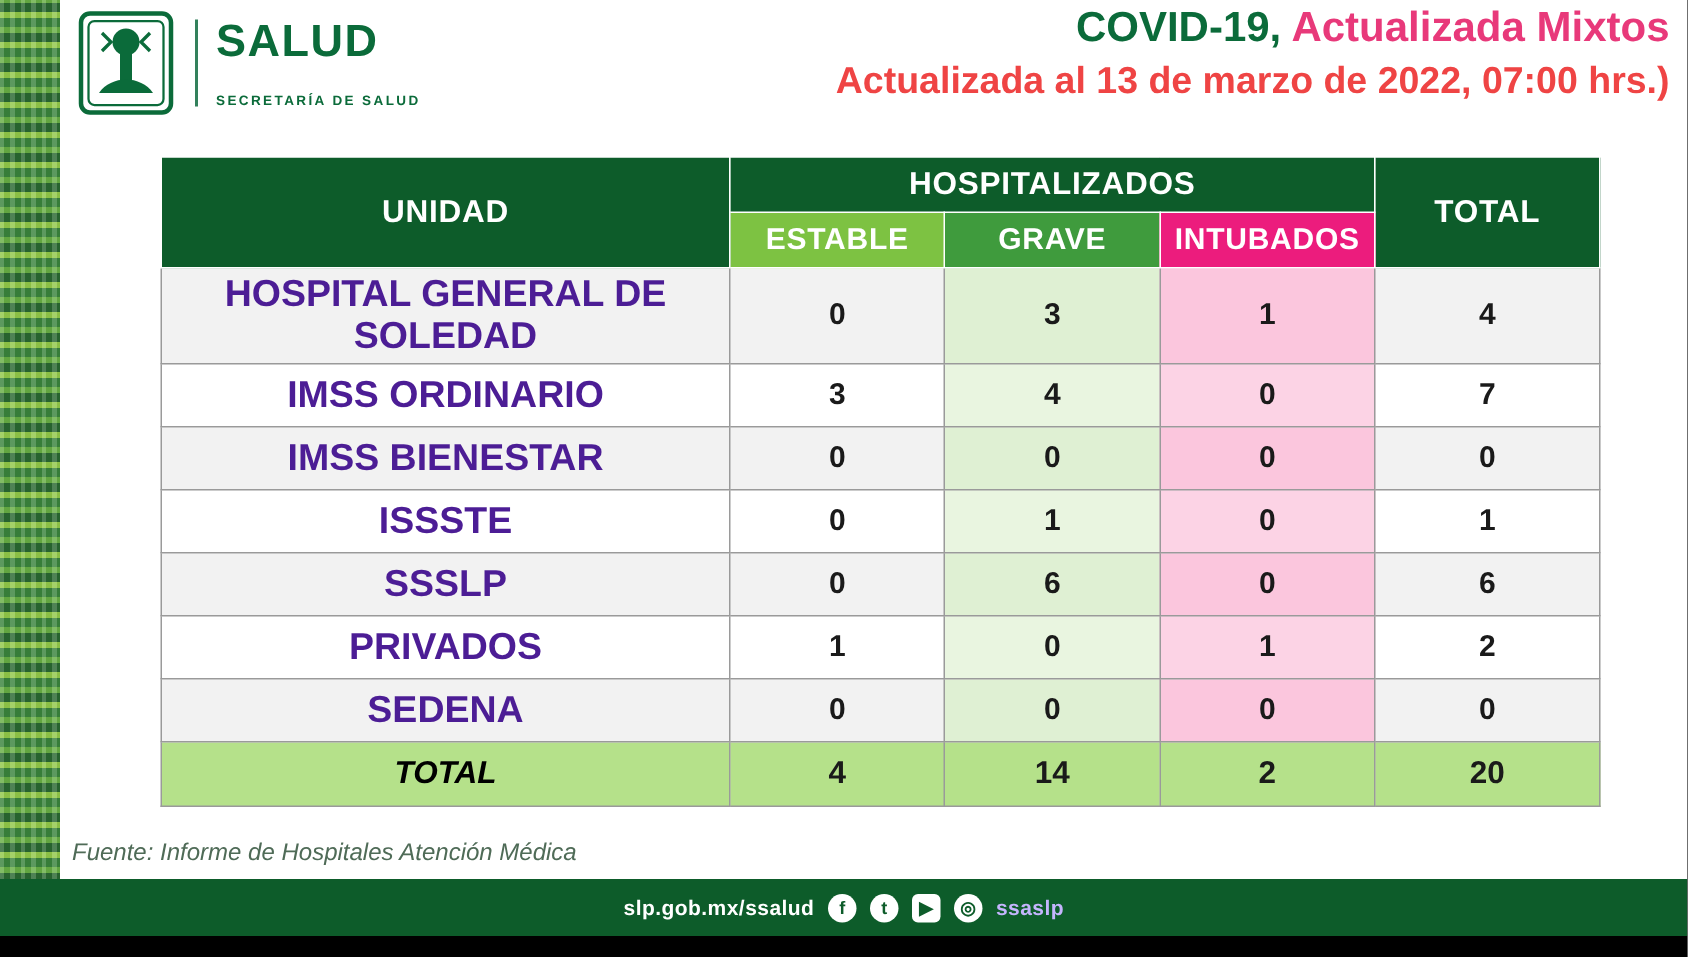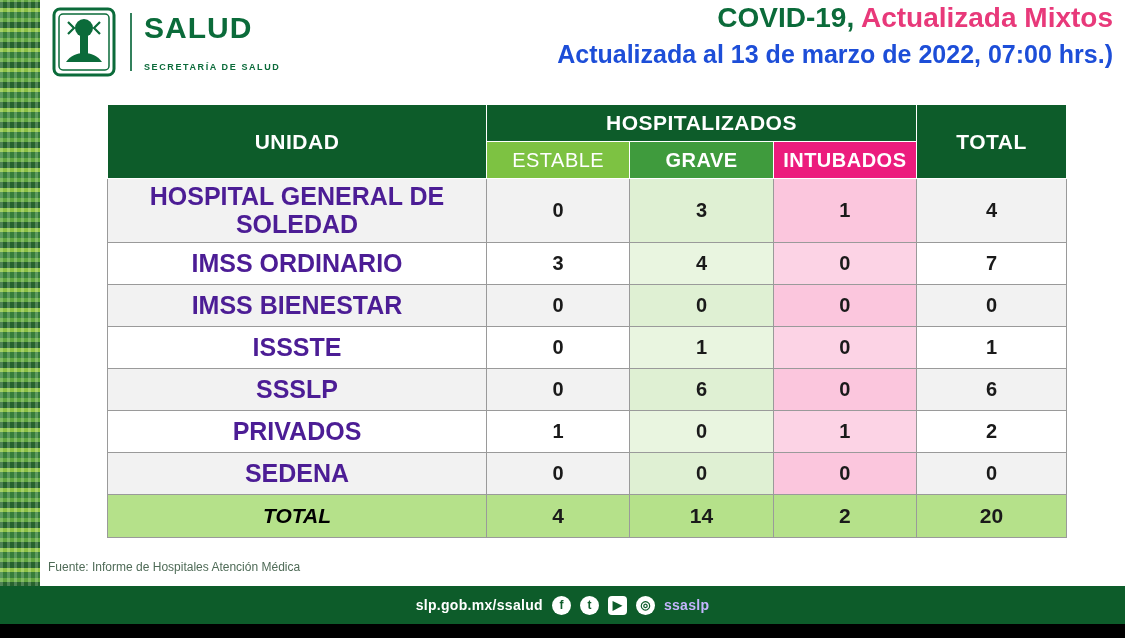--- a/index.html
+++ b/index.html
@@ -93,21 +93,21 @@
     font-weight: bold;
     color: #0b6b3a;
     white-space: nowrap;
   }
   .title-line1 .pink {
     color: #e8397a;
   }
   .title-line2 {
     font-size: 25px;
     font-weight: bold;
-    color: #1d4ed8;
+    color: #ef4444;
     white-space: nowrap;
     margin-top: 6px;
   }
   
   .table-wrap {
     position: absolute;
     left: 107px; top: 104px;
     width: 960px;
   }
   table {
@@ -144,21 +144,21 @@
     color: #ffffff;
     font-size: 21px;
     font-weight: bold;
     width: 147px;
     letter-spacing: .5px;
   }
   .th-estable {
     background: #7dc242;
     color: #ffffff;
     font-size: 20px;
-    font-weight: normal;
+    font-weight: bold;
     height: 34px;
     width: 148px;
     letter-spacing: .5px;
   }
   .th-grave {
     background: #3f9b3d;
     color: #ffffff;
     font-size: 20px;
     font-weight: bold;
     height: 34px;
@@ -201,21 +201,22 @@
     font-size: 21px;
     font-weight: bold;
     font-style: italic;
     height: 40px;
   }
   tr.total-row td.num { font-style: normal; }
   
   .source {
     position: absolute;
     left: 48px; top: 560px;
-    font-size: 12px;
+    font-size: 16px;
+    font-style: italic;
     color: #4f6b57;
   }
   
   .footer {
     position: absolute;
     left: 0; top: 586px;
     width: 1125px; height: 38px;
     background: #0d5c2a;
     display: flex;
     align-items: center;

